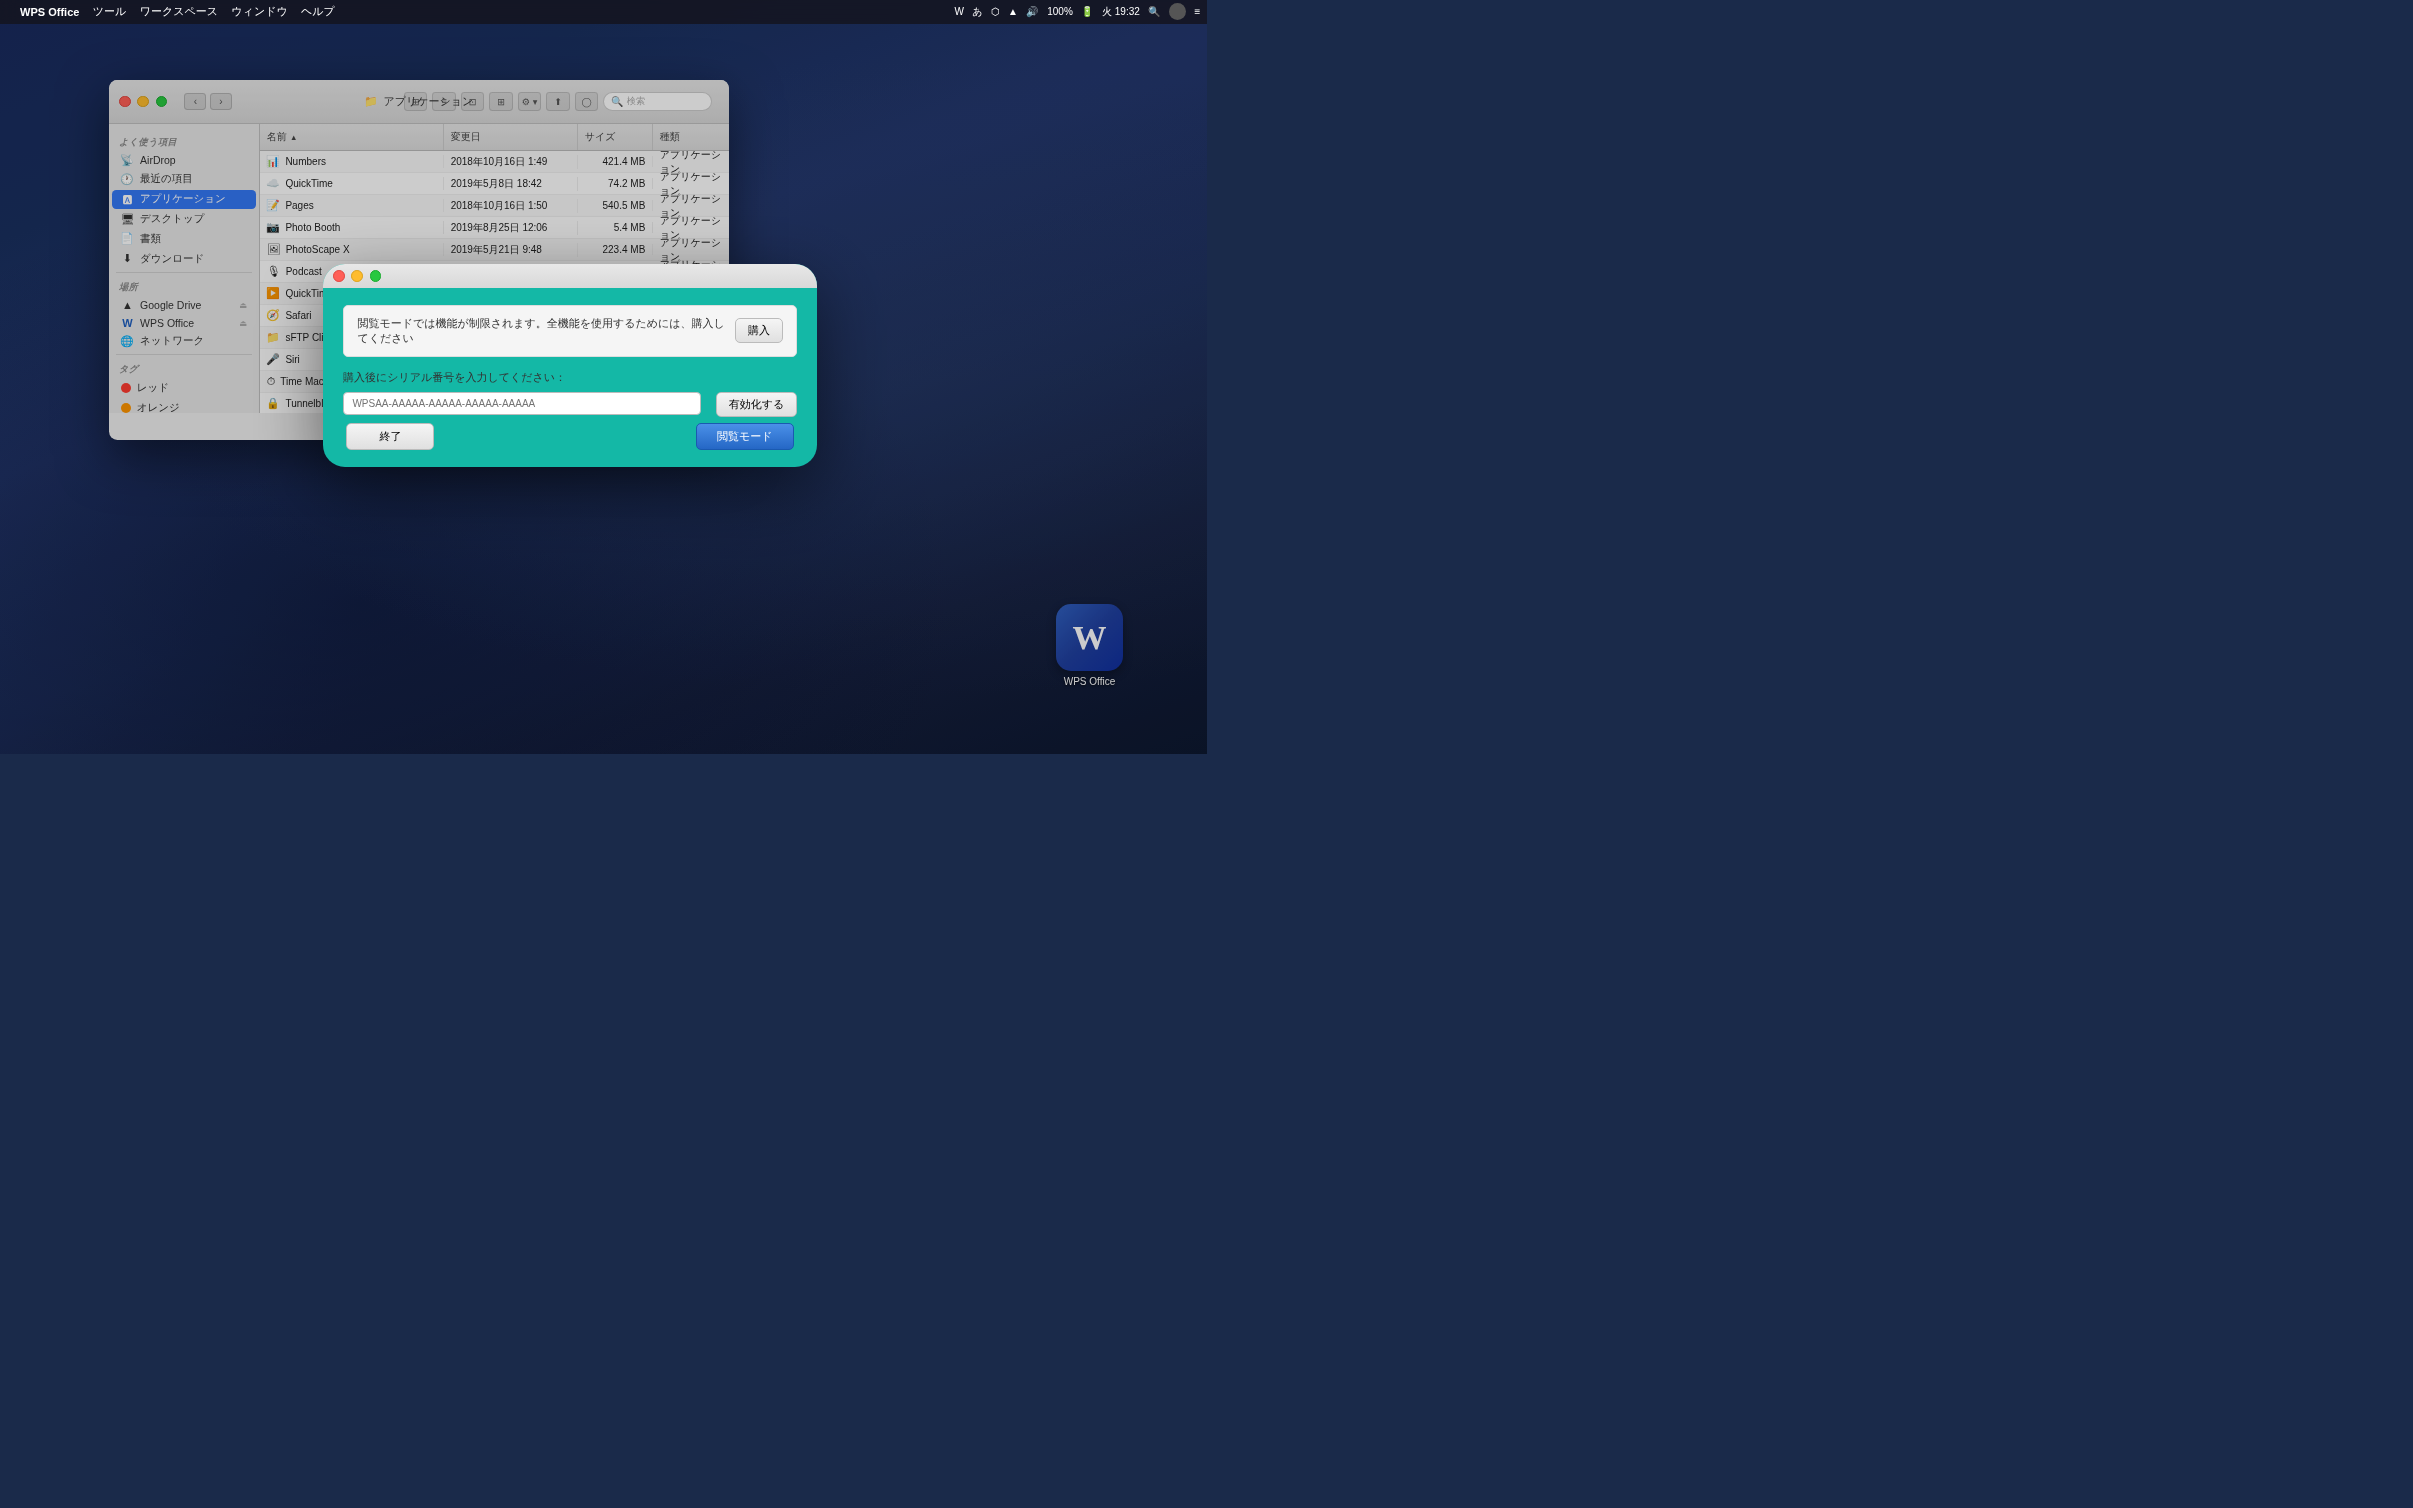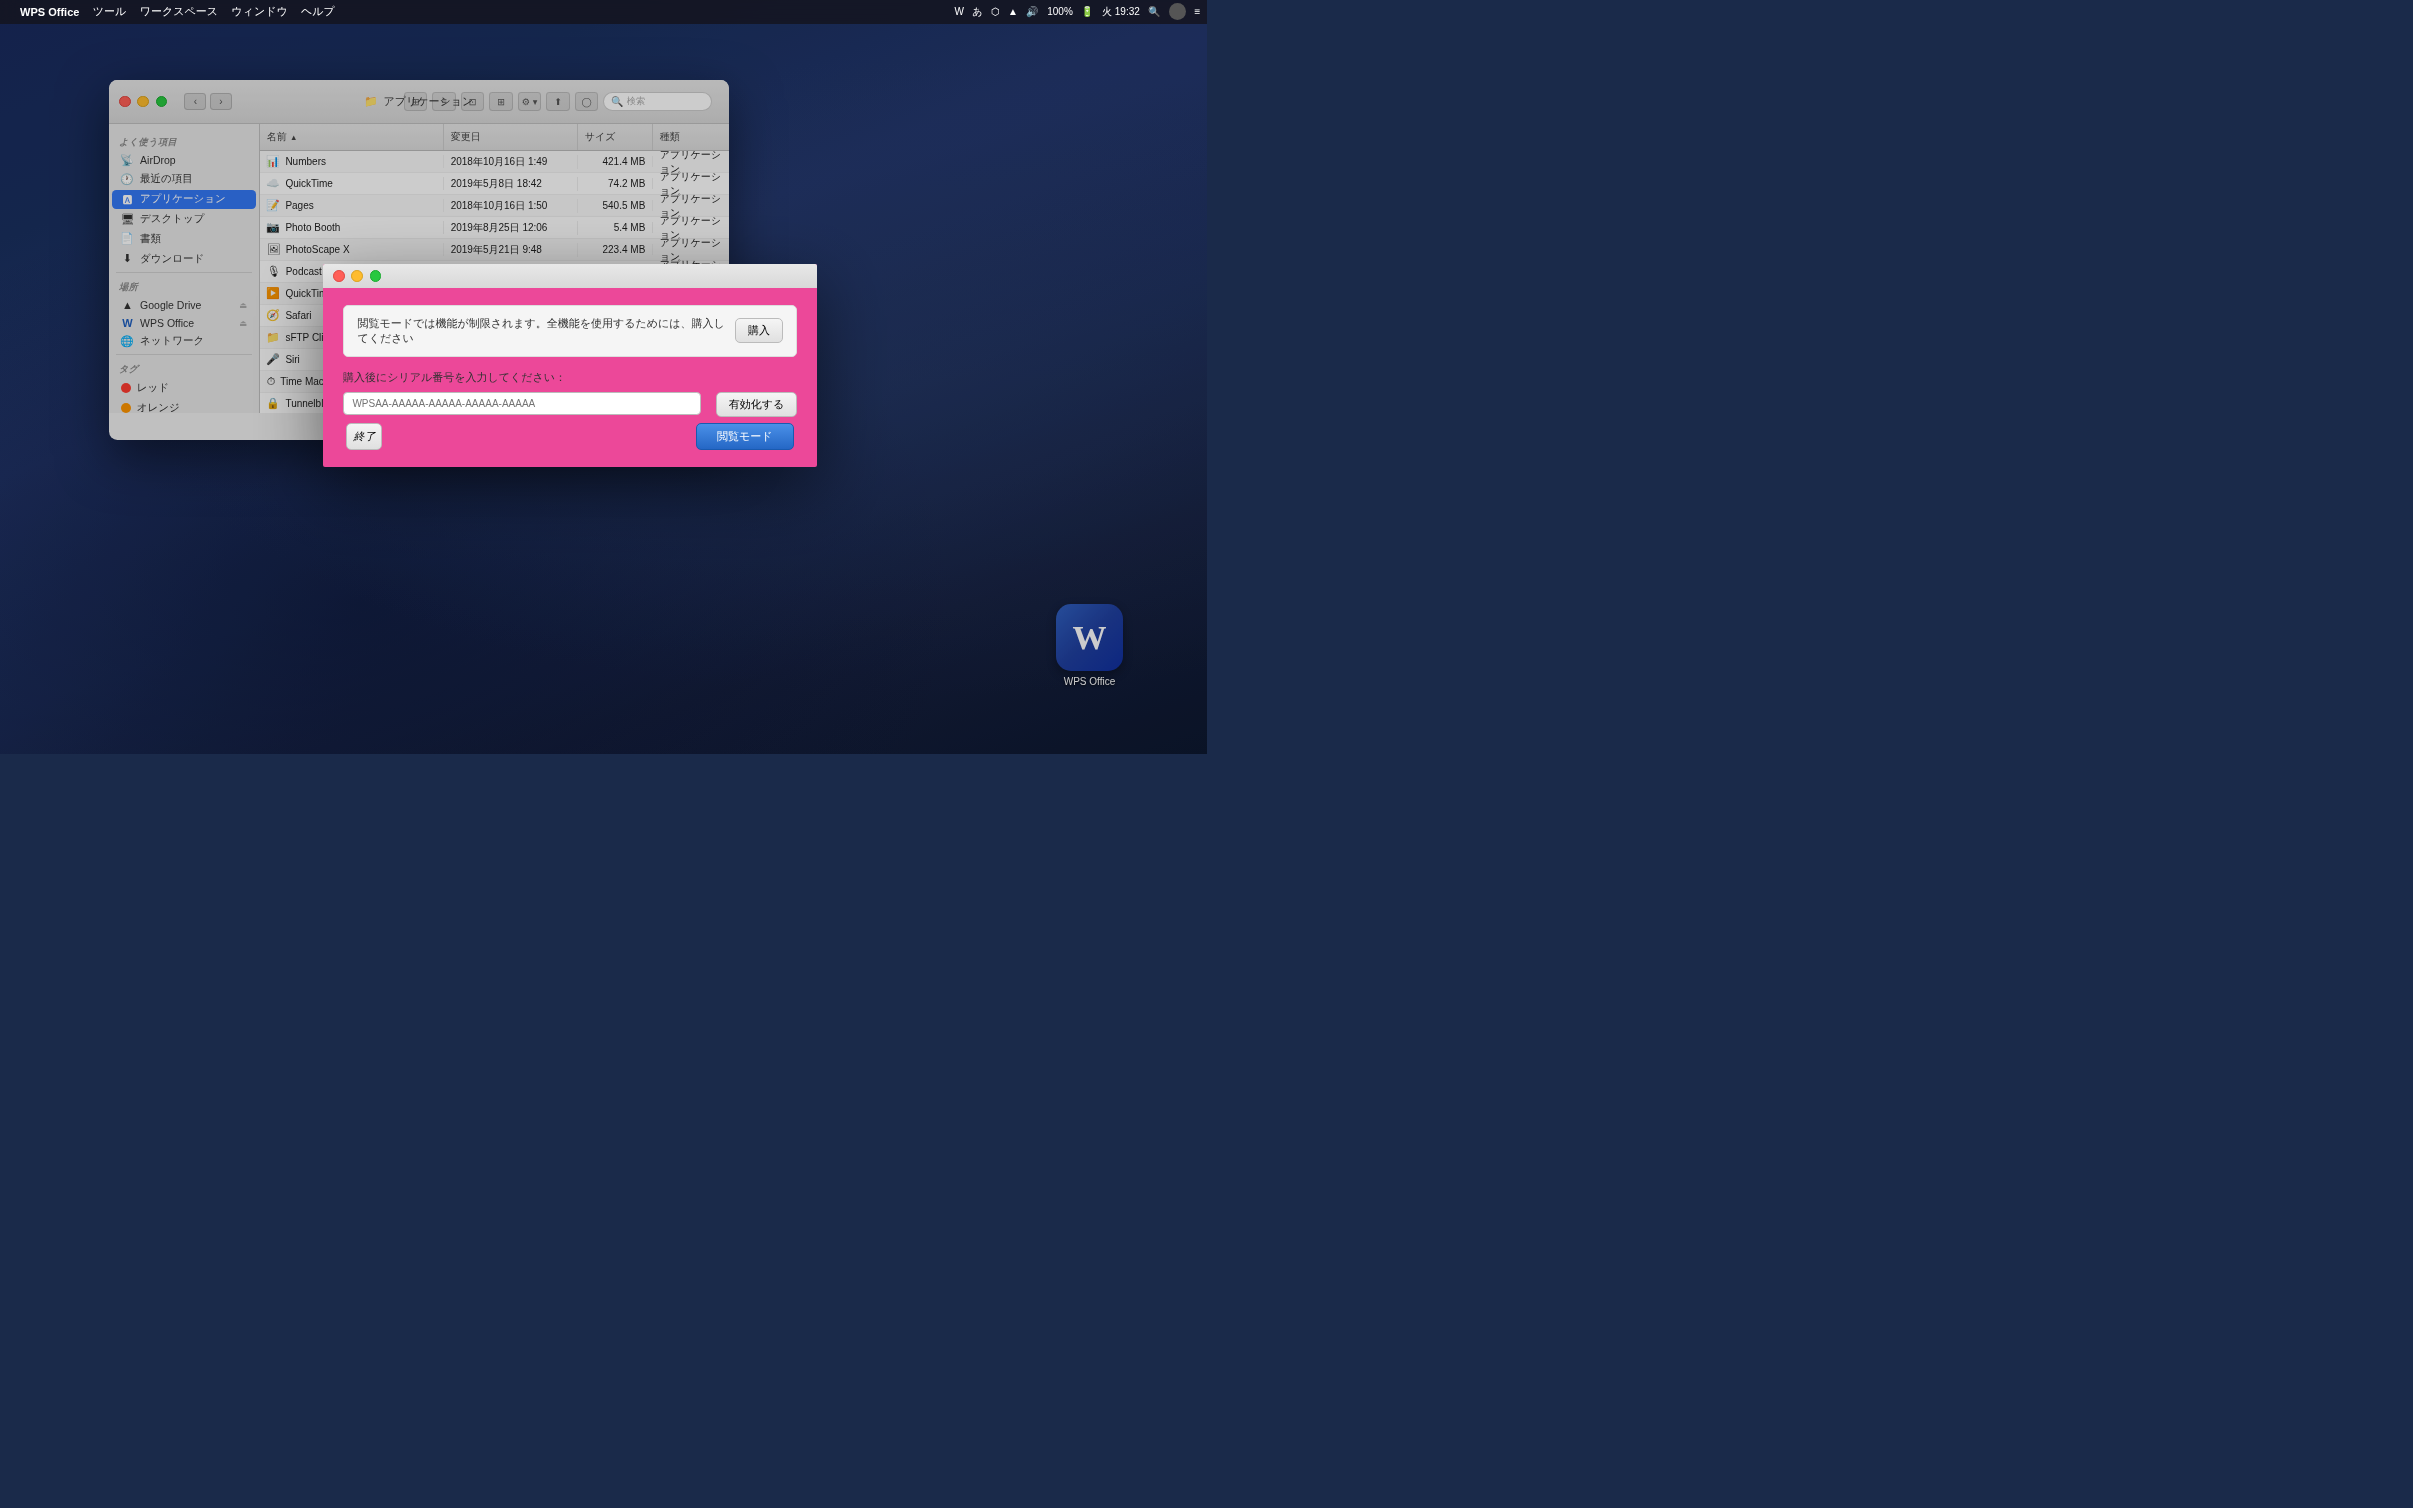--- a/index.html
+++ b/index.html
@@ -254,22 +254,22 @@
       background: rgba(0,0,0,0.2);
       z-index: 50;
     }
 
     
     .license-dialog {
       position: absolute;
       top: 264px;
       left: 323px;
       width: 494px;
-      background: #ec4899;
-      border-radius: 2px;
+      background: #14b8a6;
+      border-radius: 22px;
       box-shadow: 0 21px 67px rgba(0,0,0,0.5);
       overflow: hidden;
       z-index: 100;
     }
     .dialog-titlebar {
       height: 23.5px;
       background: linear-gradient(180deg, #e8e8e8 0%, #d8d8d8 100%);
       display: flex;
       align-items: center;
       padding: 0 10px;
@@ -333,24 +333,23 @@
     }
     .dialog-footer {
       display: flex;
       justify-content: space-between;
       padding: 0 3.4px;
     }
     .quit-btn {
       background: linear-gradient(180deg, #f5f5f5, #e0e0e0);
       border: 0.8px solid #bbb;
       border-radius: 5px;
-      padding: 5px 6px;
-      font-size: 11px;
-      cursor: pointer;
-      font-style: italic;
+      padding: 5px 32px;
+      font-size: 11px;
+      cursor: pointer;
     }
     .browse-btn {
       background: linear-gradient(180deg, #4a90e8, #2567c5);
       border: 0.8px solid #1a5ab0;
       border-radius: 5px;
       padding: 5px 20px;
       font-size: 11px;
       color: white;
       cursor: pointer;
     }

